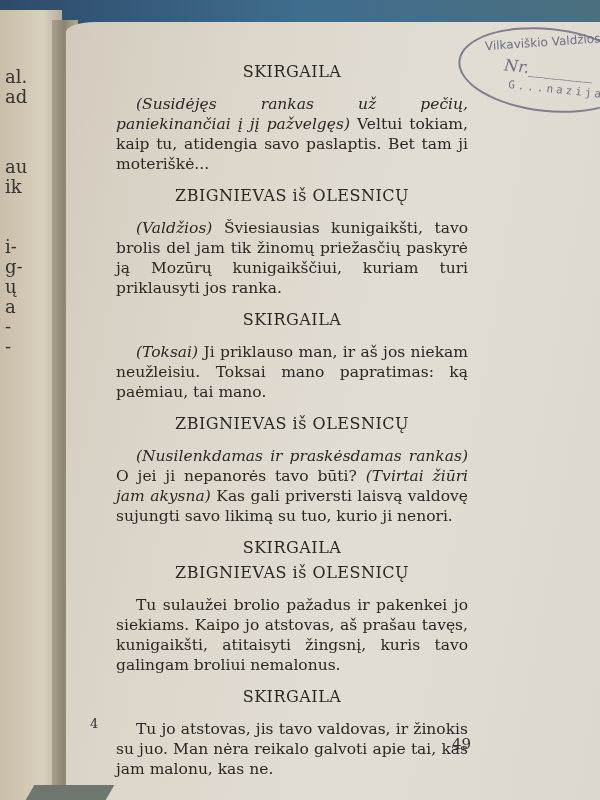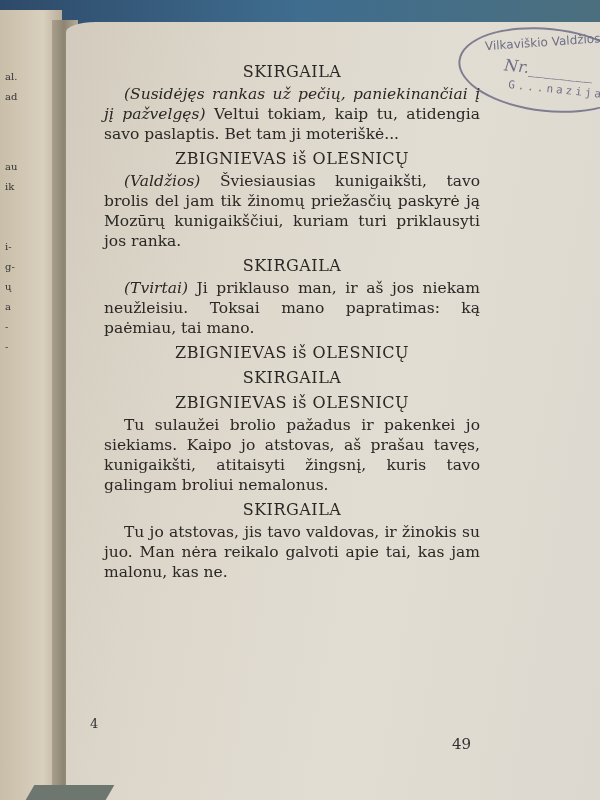--- a/index.html
+++ b/index.html
@@ -1,29 +1,29 @@
 <!DOCTYPE html>
 <html><head>
 <meta charset="utf-8">
 <style>
   html,body{margin:0;padding:0;}
   body{width:600px;height:800px;overflow:hidden;position:relative;background:#3c4a5a;font-family:"DejaVu Serif",serif;}
   .bg-top{position:absolute;left:0;top:0;width:600px;height:40px;background:linear-gradient(90deg,#2e4a6a,#3f6d8f 50%,#4b6f7e);}
   .left-page{position:absolute;left:0;top:10px;width:62px;height:800px;background:linear-gradient(90deg,#c9bea9,#d8cfbd 70%,#b9ae98);}
-  .left-page .frag{position:absolute;left:5px;font-size:10px;color:#333;line-height:18px;}
+  .left-page .frag{position:absolute;left:5px;font-size:18px;color:#333;line-height:18px;}
   .gutter{position:absolute;left:52px;top:20px;width:26px;height:780px;background:linear-gradient(90deg,#a99f8c,#8d8471 45%,#b5ab98);}
   .page{position:absolute;left:66px;top:22px;width:534px;height:778px;background:linear-gradient(100deg,#d2cbbd 0%,#dcd6ca 25%,#e2ddd3 60%,#ddd8cf 100%);border-top-left-radius:30px 10px;}
   .stamp{position:absolute;left:392px;top:6px;width:176px;height:80px;border:2px solid #6d6d86;border-radius:50%;color:#5c5d78;opacity:.85;transform:rotate(6deg);}
   .stamp .t1{position:absolute;left:22px;top:6px;font-size:12px;font-family:"DejaVu Sans",sans-serif;transform:rotate(-10deg);}
   .stamp .t2{position:absolute;left:44px;top:30px;font-size:16px;font-style:italic;}
   .stamp .t3{position:absolute;left:50px;top:52px;font-size:11px;letter-spacing:3px;font-family:"DejaVu Sans Mono",monospace;}
   .text{position:absolute;left:104px;top:62px;width:376px;color:#2a2724;font-size:15.5px;line-height:20px;}
   .speaker{text-align:center;font-size:16px;letter-spacing:0.5px;margin:5px 0 2px 0;}
   .speaker.first{margin-top:0;}
-  .para{text-align:justify;text-indent:20px;margin:0;}
+  .para{text-align:justify;text-indent:20px;margin:12px;}
   .dir{font-style:italic;}
   .folio-left{position:absolute;left:90px;top:716px;font-size:13px;color:#333;}
   .folio-right{position:absolute;left:452px;top:735px;font-size:15px;color:#333;}
   .shadow-bottom{position:absolute;left:30px;top:785px;width:80px;height:15px;background:#6e7670;transform:skewX(-30deg);}
 </style>
 </head>
 <body>
 
 <div class="bg-top"></div>
 
@@ -54,24 +54,25 @@
   <div class="block">
     <div class="speaker first">SKIRGAILA</div>
     <p class="para"><span class="dir">(Susidėjęs rankas už pečių, paniekinančiai į jį pažvelgęs)</span> <span>Veltui tokiam, kaip tu, atidengia savo paslaptis. Bet tam ji moteriškė...</span></p>
   </div>
   <div class="block">
     <div class="speaker">ZBIGNIEVAS iš OLESNICŲ</div>
     <p class="para"><span class="dir">(Valdžios)</span> <span>Šviesiausias kunigaikšti, tavo brolis del jam tik žinomų priežasčių paskyrė ją Mozūrų kunigaikščiui, kuriam turi priklausyti jos ranka.</span></p>
   </div>
   <div class="block">
     <div class="speaker">SKIRGAILA</div>
-    <p class="para"><span class="dir">(Tvirtai)</span> <span>Ji priklauso man, ir aš jos niekam neužleisiu. Toksai mano papratimas: ką paėmiau, tai mano.</span></p>
+    <p class="para"><span class="dir">(Toksai)</span> <span>Ji priklauso man, ir aš jos niekam neužleisiu. Toksai mano papratimas: ką paėmiau, tai mano.</span></p>
   </div>
   <div class="block">
     <div class="speaker">ZBIGNIEVAS iš OLESNICŲ</div>
+    <p class="para"><span class="dir">(Nusilenkdamas ir praskėsdamas rankas)</span> <span>O jei ji nepanorės tavo būti?</span> <span class="dir">(Tvirtai žiūri jam akysna)</span> <span>Kas gali priversti laisvą valdovę sujungti savo likimą su tuo, kurio ji nenori.</span></p>
   </div>
   <div class="block">
     <div class="speaker">SKIRGAILA</div>
   </div>
   <div class="block">
     <div class="speaker">ZBIGNIEVAS iš OLESNICŲ</div>
     <p class="para"><span>Tu sulaužei brolio pažadus ir pakenkei jo siekiams. Kaipo jo atstovas, aš prašau tavęs, kunigaikšti, atitaisyti žingsnį, kuris tavo galingam broliui nemalonus.</span></p>
   </div>
   <div class="block">
     <div class="speaker">SKIRGAILA</div>

